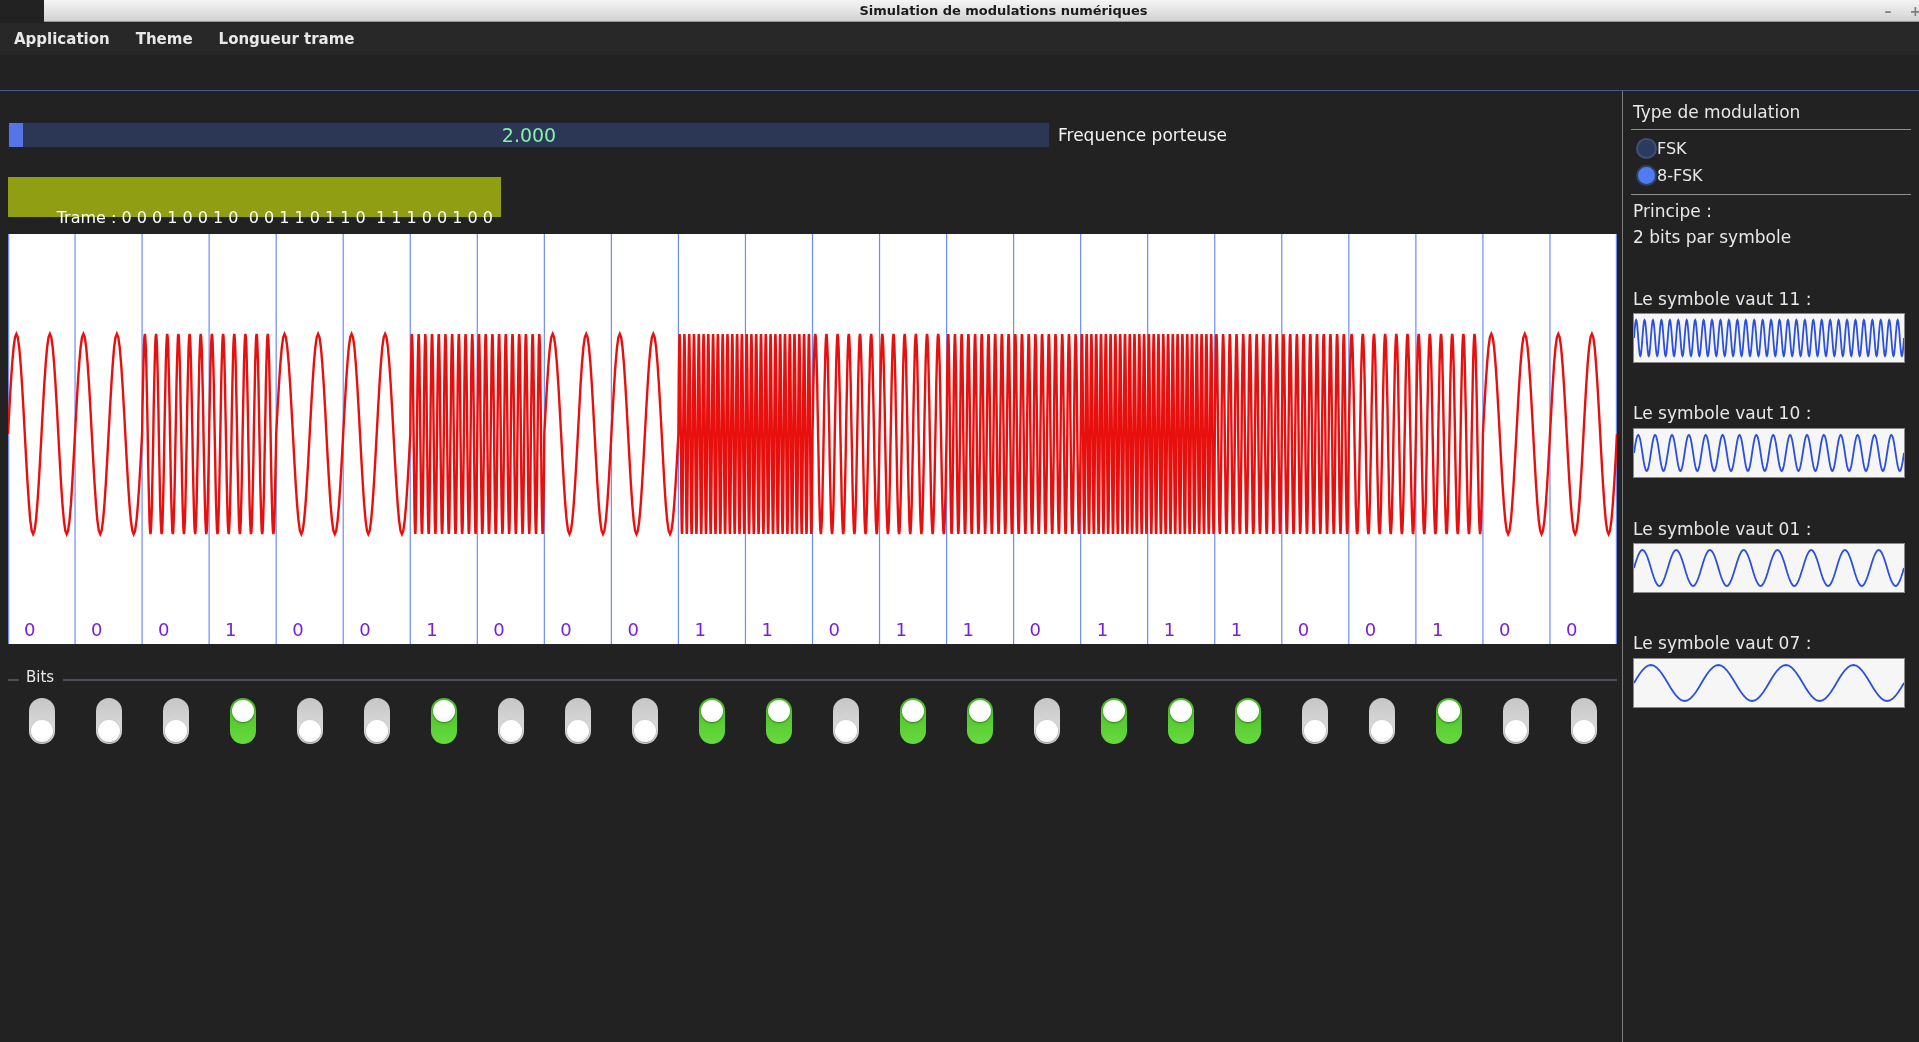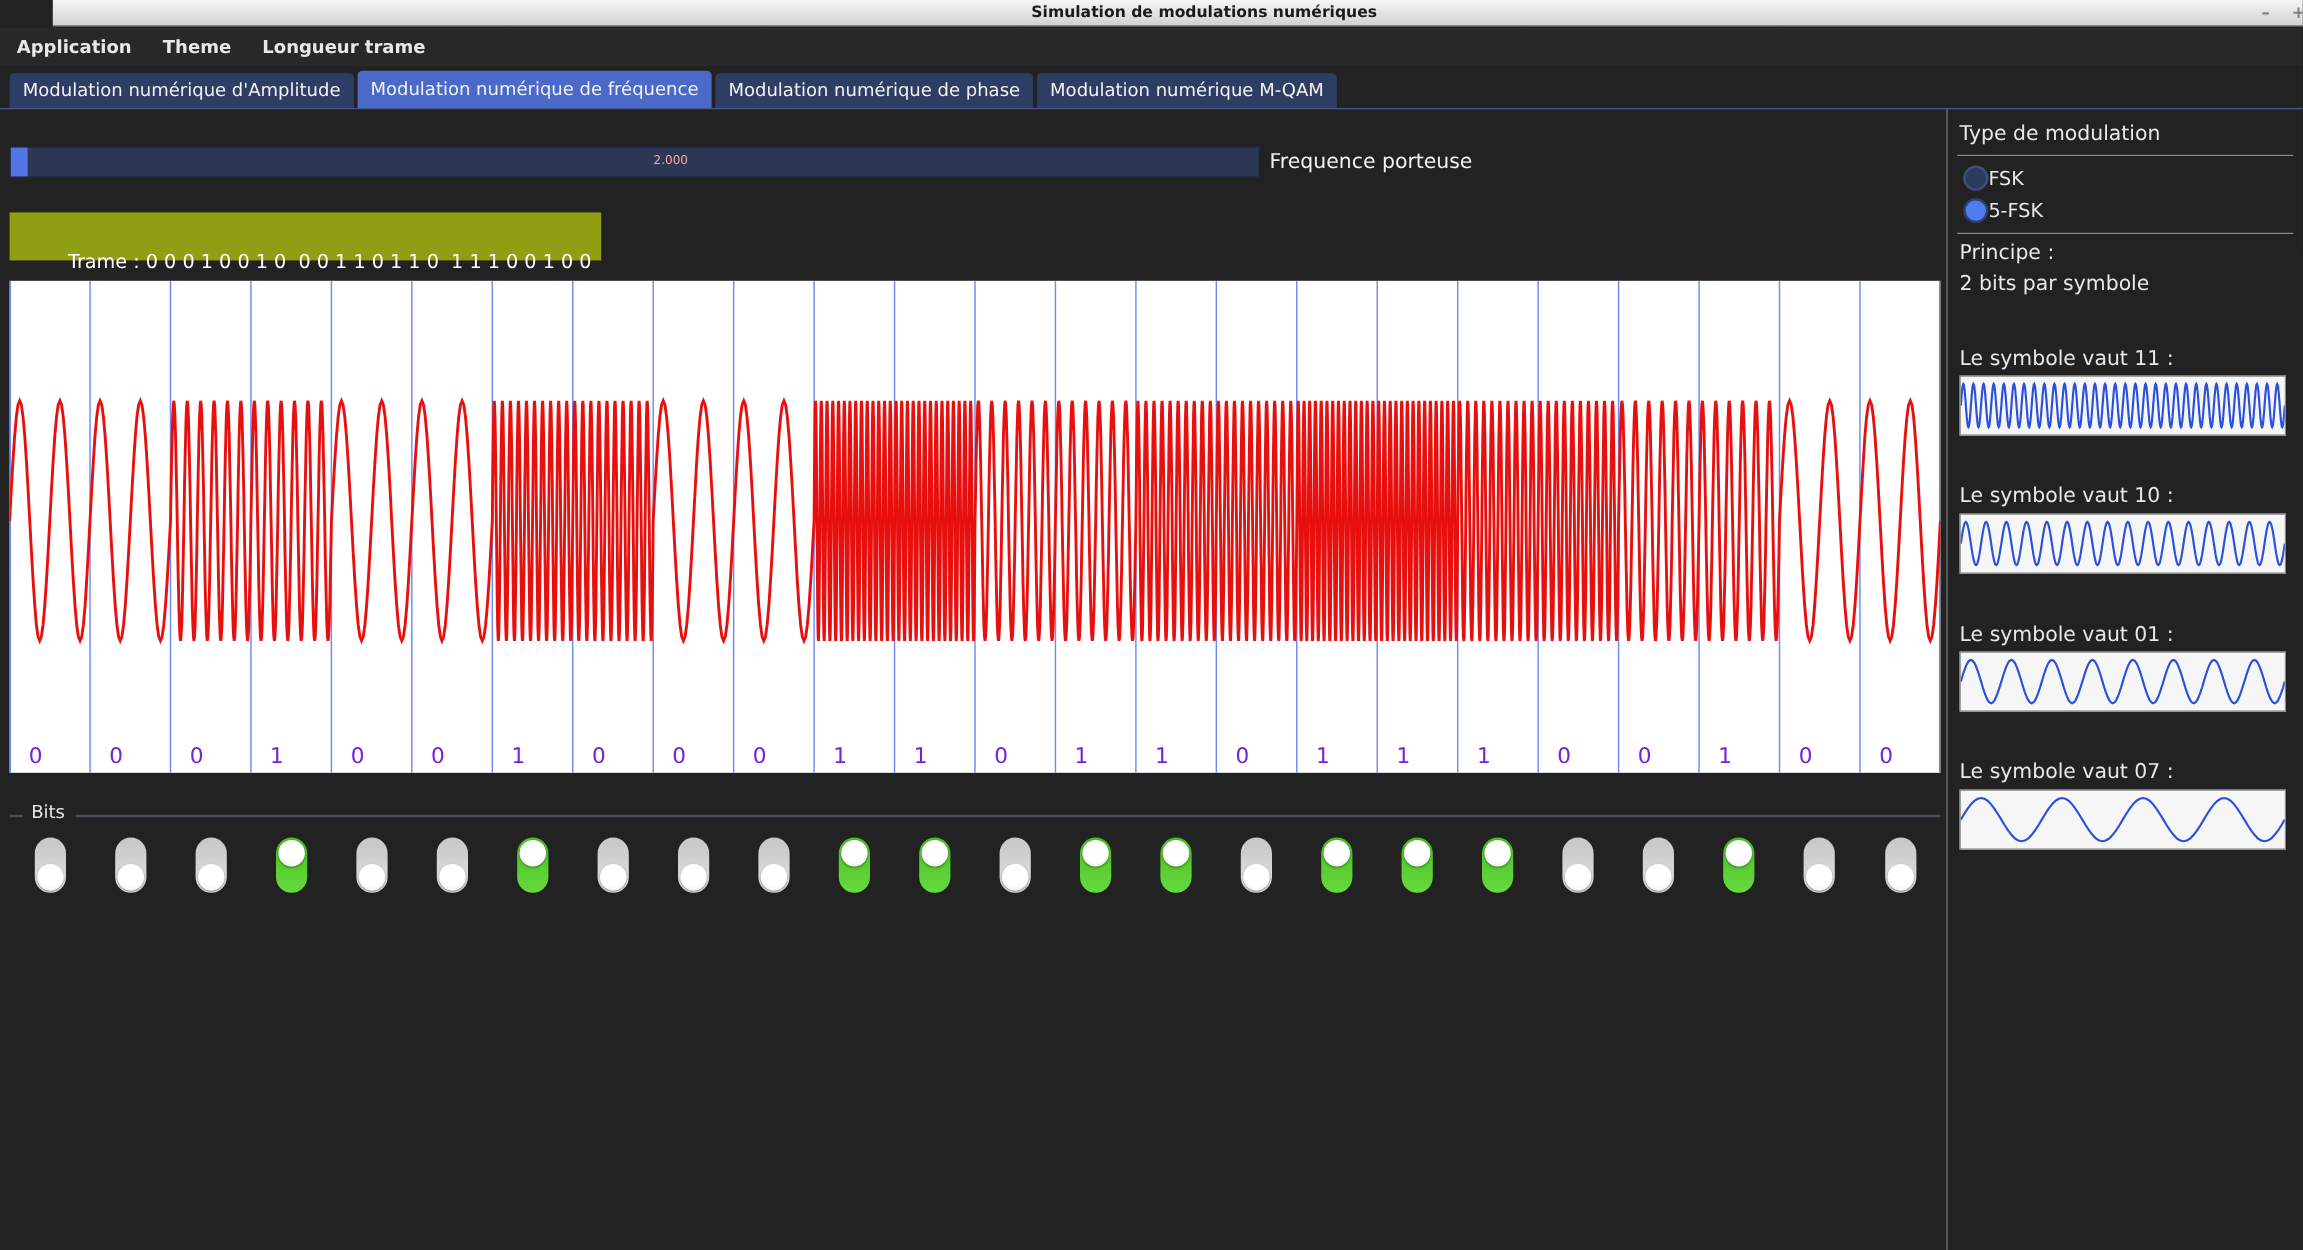--- a/index.html
+++ b/index.html
@@ -29,21 +29,21 @@
 
   .content{position:absolute;left:0;top:90px;width:1919px;height:952px;
     border-top:1px solid #49598f;box-sizing:border-box;}
   .main{position:absolute;left:0;top:0;width:1622px;height:951px;}
 
   
   .slider{position:absolute;left:8px;top:31px;width:1042px;height:26px;background:#2c3655;
     border:1px solid #1d2438;box-sizing:border-box;}
   .slider-handle{position:absolute;left:0;top:0;width:14px;height:24px;background:#5574e6;}
   .slider-value{position:absolute;left:0;top:0;width:100%;text-align:center;line-height:24px;
-    color:#fca5a5;font-size:10px;padding-left:30px;}
+    color:#86efac;font-size:19px;}
   .slider-label{position:absolute;left:1058px;top:31px;height:26px;line-height:26px;
     color:#f2f2f2;font-size:17px;text-align:center;}
 
   
   .trame{position:absolute;left:8px;top:86px;height:40px;line-height:27px;background:#8f9e12;
     color:#ffffff;font-size:16px;padding:0 8px;white-space:pre;display:inline-block;}
 
   
   .plot{position:absolute;left:8px;top:143px;width:1609px;height:410px;background:#ffffff;}
   .plot svg{display:block;width:1609px;height:410px;}
@@ -89,26 +89,20 @@
       <span class="winbtn">×</span>
     </div>
   </div>
 
   <div class="menubar" id="menubar">
       <div class="menu-item">Application</div>
       <div class="menu-item">Theme</div>
       <div class="menu-item">Longueur trame</div>
     </div>
 
-  <div class="tabbar" id="tabbar">
-      <div class="tab">Modulation numérique d'Amplitude</div>
-      <div class="tab active">Modulation numérique de fréquence</div>
-      <div class="tab">Modulation numérique de phase</div>
-      <div class="tab">Modulation numérique M-QAM</div>
-    </div>
 
   <div class="content">
     <div class="main">
 
       <div class="slider">
         <div class="slider-handle"></div>
         <span class="slider-value">2.000</span>
       </div>
       <span class="slider-label">Frequence porteuse</span>
 
@@ -254,21 +248,21 @@
     <div class="sidebar" id="sidebar">
       <div class="sb-title">Type de modulation</div>
       <div class="sb-hr" style="top:38px"></div>
       <div id="radios">
           <div class="radio-row" style="top: 44px;">
             <div class="radio"></div>
             <span>FSK</span>
           </div>
           <div class="radio-row" style="top: 71px;">
             <div class="radio sel"></div>
-            <span>5-FSK</span>
+            <span>8-FSK</span>
           </div>
         </div>
       <div class="sb-hr" style="top:103px"></div>
       <div class="sb-text" style="top:110px">Principe :</div>
       <div class="sb-text" style="top:136px">2 bits par symbole</div>
       <div id="symbol-previews">
           <div class="sym-label" style="top: 198px;">Le symbole vaut 11 :</div>
           <div class="sym-box" style="top: 222px;">
             <svg viewBox="0 0 270 48" preserveAspectRatio="none">
               <path d="M0.0 24.0L0.4 19.3L0.7 15.0L1.1 11.3L1.4 8.4L1.8 6.6L2.1 6.0L2.5 6.6L2.8 8.4L3.2 11.3L3.5 15.0L3.9 19.3L4.2 24.0L4.6 28.7L4.9 33.0L5.3 36.7L5.6 39.6L6.0 41.4L6.3 42.0L6.7 41.4L7.0 39.6L7.4 36.7L7.7 33.0L8.1 28.7L8.4 24.0L8.8 19.3L9.1 15.0L9.5 11.3L9.8 8.4L10.2 6.6L10.5 6.0L10.9 6.6L11.3 8.4L11.6 11.3L12.0 15.0L12.3 19.3L12.7 24.0L13.0 28.7L13.4 33.0L13.7 36.7L14.1 39.6L14.4 41.4L14.8 42.0L15.1 41.4L15.5 39.6L15.8 36.7L16.2 33.0L16.5 28.7L16.9 24.0L17.2 19.3L17.6 15.0L17.9 11.3L18.3 8.4L18.6 6.6L19.0 6.0L19.3 6.6L19.7 8.4L20.0 11.3L20.4 15.0L20.7 19.3L21.1 24.0L21.4 28.7L21.8 33.0L22.1 36.7L22.5 39.6L22.9 41.4L23.2 42.0L23.6 41.4L23.9 39.6L24.3 36.7L24.6 33.0L25.0 28.7L25.3 24.0L25.7 19.3L26.0 15.0L26.4 11.3L26.7 8.4L27.1 6.6L27.4 6.0L27.8 6.6L28.1 8.4L28.5 11.3L28.8 15.0L29.2 19.3L29.5 24.0L29.9 28.7L30.2 33.0L30.6 36.7L30.9 39.6L31.3 41.4L31.6 42.0L32.0 41.4L32.3 39.6L32.7 36.7L33.0 33.0L33.4 28.7L33.8 24.0L34.1 19.3L34.5 15.0L34.8 11.3L35.2 8.4L35.5 6.6L35.9 6.0L36.2 6.6L36.6 8.4L36.9 11.3L37.3 15.0L37.6 19.3L38.0 24.0L38.3 28.7L38.7 33.0L39.0 36.7L39.4 39.6L39.7 41.4L40.1 42.0L40.4 41.4L40.8 39.6L41.1 36.7L41.5 33.0L41.8 28.7L42.2 24.0L42.5 19.3L42.9 15.0L43.2 11.3L43.6 8.4L43.9 6.6L44.3 6.0L44.6 6.6L45.0 8.4L45.4 11.3L45.7 15.0L46.1 19.3L46.4 24.0L46.8 28.7L47.1 33.0L47.5 36.7L47.8 39.6L48.2 41.4L48.5 42.0L48.9 41.4L49.2 39.6L49.6 36.7L49.9 33.0L50.3 28.7L50.6 24.0L51.0 19.3L51.3 15.0L51.7 11.3L52.0 8.4L52.4 6.6L52.7 6.0L53.1 6.6L53.4 8.4L53.8 11.3L54.1 15.0L54.5 19.3L54.8 24.0L55.2 28.7L55.5 33.0L55.9 36.7L56.3 39.6L56.6 41.4L57.0 42.0L57.3 41.4L57.7 39.6L58.0 36.7L58.4 33.0L58.7 28.7L59.1 24.0L59.4 19.3L59.8 15.0L60.1 11.3L60.5 8.4L60.8 6.6L61.2 6.0L61.5 6.6L61.9 8.4L62.2 11.3L62.6 15.0L62.9 19.3L63.3 24.0L63.6 28.7L64.0 33.0L64.3 36.7L64.7 39.6L65.0 41.4L65.4 42.0L65.7 41.4L66.1 39.6L66.4 36.7L66.8 33.0L67.1 28.7L67.5 24.0L67.9 19.3L68.2 15.0L68.6 11.3L68.9 8.4L69.3 6.6L69.6 6.0L70.0 6.6L70.3 8.4L70.7 11.3L71.0 15.0L71.4 19.3L71.7 24.0L72.1 28.7L72.4 33.0L72.8 36.7L73.1 39.6L73.5 41.4L73.8 42.0L74.2 41.4L74.5 39.6L74.9 36.7L75.2 33.0L75.6 28.7L75.9 24.0L76.3 19.3L76.6 15.0L77.0 11.3L77.3 8.4L77.7 6.6L78.0 6.0L78.4 6.6L78.8 8.4L79.1 11.3L79.5 15.0L79.8 19.3L80.2 24.0L80.5 28.7L80.9 33.0L81.2 36.7L81.6 39.6L81.9 41.4L82.3 42.0L82.6 41.4L83.0 39.6L83.3 36.7L83.7 33.0L84.0 28.7L84.4 24.0L84.7 19.3L85.1 15.0L85.4 11.3L85.8 8.4L86.1 6.6L86.5 6.0L86.8 6.6L87.2 8.4L87.5 11.3L87.9 15.0L88.2 19.3L88.6 24.0L88.9 28.7L89.3 33.0L89.6 36.7L90.0 39.6L90.4 41.4L90.7 42.0L91.1 41.4L91.4 39.6L91.8 36.7L92.1 33.0L92.5 28.7L92.8 24.0L93.2 19.3L93.5 15.0L93.9 11.3L94.2 8.4L94.6 6.6L94.9 6.0L95.3 6.6L95.6 8.4L96.0 11.3L96.3 15.0L96.7 19.3L97.0 24.0L97.4 28.7L97.7 33.0L98.1 36.7L98.4 39.6L98.8 41.4L99.1 42.0L99.5 41.4L99.8 39.6L100.2 36.7L100.5 33.0L100.9 28.7L101.3 24.0L101.6 19.3L102.0 15.0L102.3 11.3L102.7 8.4L103.0 6.6L103.4 6.0L103.7 6.6L104.1 8.4L104.4 11.3L104.8 15.0L105.1 19.3L105.5 24.0L105.8 28.7L106.2 33.0L106.5 36.7L106.9 39.6L107.2 41.4L107.6 42.0L107.9 41.4L108.3 39.6L108.6 36.7L109.0 33.0L109.3 28.7L109.7 24.0L110.0 19.3L110.4 15.0L110.7 11.3L111.1 8.4L111.4 6.6L111.8 6.0L112.1 6.6L112.5 8.4L112.9 11.3L113.2 15.0L113.6 19.3L113.9 24.0L114.3 28.7L114.6 33.0L115.0 36.7L115.3 39.6L115.7 41.4L116.0 42.0L116.4 41.4L116.7 39.6L117.1 36.7L117.4 33.0L117.8 28.7L118.1 24.0L118.5 19.3L118.8 15.0L119.2 11.3L119.5 8.4L119.9 6.6L120.2 6.0L120.6 6.6L120.9 8.4L121.3 11.3L121.6 15.0L122.0 19.3L122.3 24.0L122.7 28.7L123.0 33.0L123.4 36.7L123.8 39.6L124.1 41.4L124.5 42.0L124.8 41.4L125.2 39.6L125.5 36.7L125.9 33.0L126.2 28.7L126.6 24.0L126.9 19.3L127.3 15.0L127.6 11.3L128.0 8.4L128.3 6.6L128.7 6.0L129.0 6.6L129.4 8.4L129.7 11.3L130.1 15.0L130.4 19.3L130.8 24.0L131.1 28.7L131.5 33.0L131.8 36.7L132.2 39.6L132.5 41.4L132.9 42.0L133.2 41.4L133.6 39.6L133.9 36.7L134.3 33.0L134.6 28.7L135.0 24.0L135.4 19.3L135.7 15.0L136.1 11.3L136.4 8.4L136.8 6.6L137.1 6.0L137.5 6.6L137.8 8.4L138.2 11.3L138.5 15.0L138.9 19.3L139.2 24.0L139.6 28.7L139.9 33.0L140.3 36.7L140.6 39.6L141.0 41.4L141.3 42.0L141.7 41.4L142.0 39.6L142.4 36.7L142.7 33.0L143.1 28.7L143.4 24.0L143.8 19.3L144.1 15.0L144.5 11.3L144.8 8.4L145.2 6.6L145.5 6.0L145.9 6.6L146.3 8.4L146.6 11.3L147.0 15.0L147.3 19.3L147.7 24.0L148.0 28.7L148.4 33.0L148.7 36.7L149.1 39.6L149.4 41.4L149.8 42.0L150.1 41.4L150.5 39.6L150.8 36.7L151.2 33.0L151.5 28.7L151.9 24.0L152.2 19.3L152.6 15.0L152.9 11.3L153.3 8.4L153.6 6.6L154.0 6.0L154.3 6.6L154.7 8.4L155.0 11.3L155.4 15.0L155.7 19.3L156.1 24.0L156.4 28.7L156.8 33.0L157.1 36.7L157.5 39.6L157.9 41.4L158.2 42.0L158.6 41.4L158.9 39.6L159.3 36.7L159.6 33.0L160.0 28.7L160.3 24.0L160.7 19.3L161.0 15.0L161.4 11.3L161.7 8.4L162.1 6.6L162.4 6.0L162.8 6.6L163.1 8.4L163.5 11.3L163.8 15.0L164.2 19.3L164.5 24.0L164.9 28.7L165.2 33.0L165.6 36.7L165.9 39.6L166.3 41.4L166.6 42.0L167.0 41.4L167.3 39.6L167.7 36.7L168.0 33.0L168.4 28.7L168.8 24.0L169.1 19.3L169.5 15.0L169.8 11.3L170.2 8.4L170.5 6.6L170.9 6.0L171.2 6.6L171.6 8.4L171.9 11.3L172.3 15.0L172.6 19.3L173.0 24.0L173.3 28.7L173.7 33.0L174.0 36.7L174.4 39.6L174.7 41.4L175.1 42.0L175.4 41.4L175.8 39.6L176.1 36.7L176.5 33.0L176.8 28.7L177.2 24.0L177.5 19.3L177.9 15.0L178.2 11.3L178.6 8.4L178.9 6.6L179.3 6.0L179.6 6.6L180.0 8.4L180.4 11.3L180.7 15.0L181.1 19.3L181.4 24.0L181.8 28.7L182.1 33.0L182.5 36.7L182.8 39.6L183.2 41.4L183.5 42.0L183.9 41.4L184.2 39.6L184.6 36.7L184.9 33.0L185.3 28.7L185.6 24.0L186.0 19.3L186.3 15.0L186.7 11.3L187.0 8.4L187.4 6.6L187.7 6.0L188.1 6.6L188.4 8.4L188.8 11.3L189.1 15.0L189.5 19.3L189.8 24.0L190.2 28.7L190.5 33.0L190.9 36.7L191.3 39.6L191.6 41.4L192.0 42.0L192.3 41.4L192.7 39.6L193.0 36.7L193.4 33.0L193.7 28.7L194.1 24.0L194.4 19.3L194.8 15.0L195.1 11.3L195.5 8.4L195.8 6.6L196.2 6.0L196.5 6.6L196.9 8.4L197.2 11.3L197.6 15.0L197.9 19.3L198.3 24.0L198.6 28.7L199.0 33.0L199.3 36.7L199.7 39.6L200.0 41.4L200.4 42.0L200.7 41.4L201.1 39.6L201.4 36.7L201.8 33.0L202.1 28.7L202.5 24.0L202.9 19.3L203.2 15.0L203.6 11.3L203.9 8.4L204.3 6.6L204.6 6.0L205.0 6.6L205.3 8.4L205.7 11.3L206.0 15.0L206.4 19.3L206.7 24.0L207.1 28.7L207.4 33.0L207.8 36.7L208.1 39.6L208.5 41.4L208.8 42.0L209.2 41.4L209.5 39.6L209.9 36.7L210.2 33.0L210.6 28.7L210.9 24.0L211.3 19.3L211.6 15.0L212.0 11.3L212.3 8.4L212.7 6.6L213.0 6.0L213.4 6.6L213.8 8.4L214.1 11.3L214.5 15.0L214.8 19.3L215.2 24.0L215.5 28.7L215.9 33.0L216.2 36.7L216.6 39.6L216.9 41.4L217.3 42.0L217.6 41.4L218.0 39.6L218.3 36.7L218.7 33.0L219.0 28.7L219.4 24.0L219.7 19.3L220.1 15.0L220.4 11.3L220.8 8.4L221.1 6.6L221.5 6.0L221.8 6.6L222.2 8.4L222.5 11.3L222.9 15.0L223.2 19.3L223.6 24.0L223.9 28.7L224.3 33.0L224.6 36.7L225.0 39.6L225.4 41.4L225.7 42.0L226.1 41.4L226.4 39.6L226.8 36.7L227.1 33.0L227.5 28.7L227.8 24.0L228.2 19.3L228.5 15.0L228.9 11.3L229.2 8.4L229.6 6.6L229.9 6.0L230.3 6.6L230.6 8.4L231.0 11.3L231.3 15.0L231.7 19.3L232.0 24.0L232.4 28.7L232.7 33.0L233.1 36.7L233.4 39.6L233.8 41.4L234.1 42.0L234.5 41.4L234.8 39.6L235.2 36.7L235.5 33.0L235.9 28.7L236.3 24.0L236.6 19.3L237.0 15.0L237.3 11.3L237.7 8.4L238.0 6.6L238.4 6.0L238.7 6.6L239.1 8.4L239.4 11.3L239.8 15.0L240.1 19.3L240.5 24.0L240.8 28.7L241.2 33.0L241.5 36.7L241.9 39.6L242.2 41.4L242.6 42.0L242.9 41.4L243.3 39.6L243.6 36.7L244.0 33.0L244.3 28.7L244.7 24.0L245.0 19.3L245.4 15.0L245.7 11.3L246.1 8.4L246.4 6.6L246.8 6.0L247.1 6.6L247.5 8.4L247.9 11.3L248.2 15.0L248.6 19.3L248.9 24.0L249.3 28.7L249.6 33.0L250.0 36.7L250.3 39.6L250.7 41.4L251.0 42.0L251.4 41.4L251.7 39.6L252.1 36.7L252.4 33.0L252.8 28.7L253.1 24.0L253.5 19.3L253.8 15.0L254.2 11.3L254.5 8.4L254.9 6.6L255.2 6.0L255.6 6.6L255.9 8.4L256.3 11.3L256.6 15.0L257.0 19.3L257.3 24.0L257.7 28.7L258.0 33.0L258.4 36.7L258.8 39.6L259.1 41.4L259.5 42.0L259.8 41.4L260.2 39.6L260.5 36.7L260.9 33.0L261.2 28.7L261.6 24.0L261.9 19.3L262.3 15.0L262.6 11.3L263.0 8.4L263.3 6.6L263.7 6.0L264.0 6.6L264.4 8.4L264.7 11.3L265.1 15.0L265.4 19.3L265.8 24.0L266.1 28.7L266.5 33.0L266.8 36.7L267.2 39.6L267.5 41.4L267.9 42.0L268.2 41.4L268.6 39.6L268.9 36.7L269.3 33.0L269.6 28.7L270.0 24.0" fill="none" stroke="#2a50dd" stroke-width="1.8"></path>

